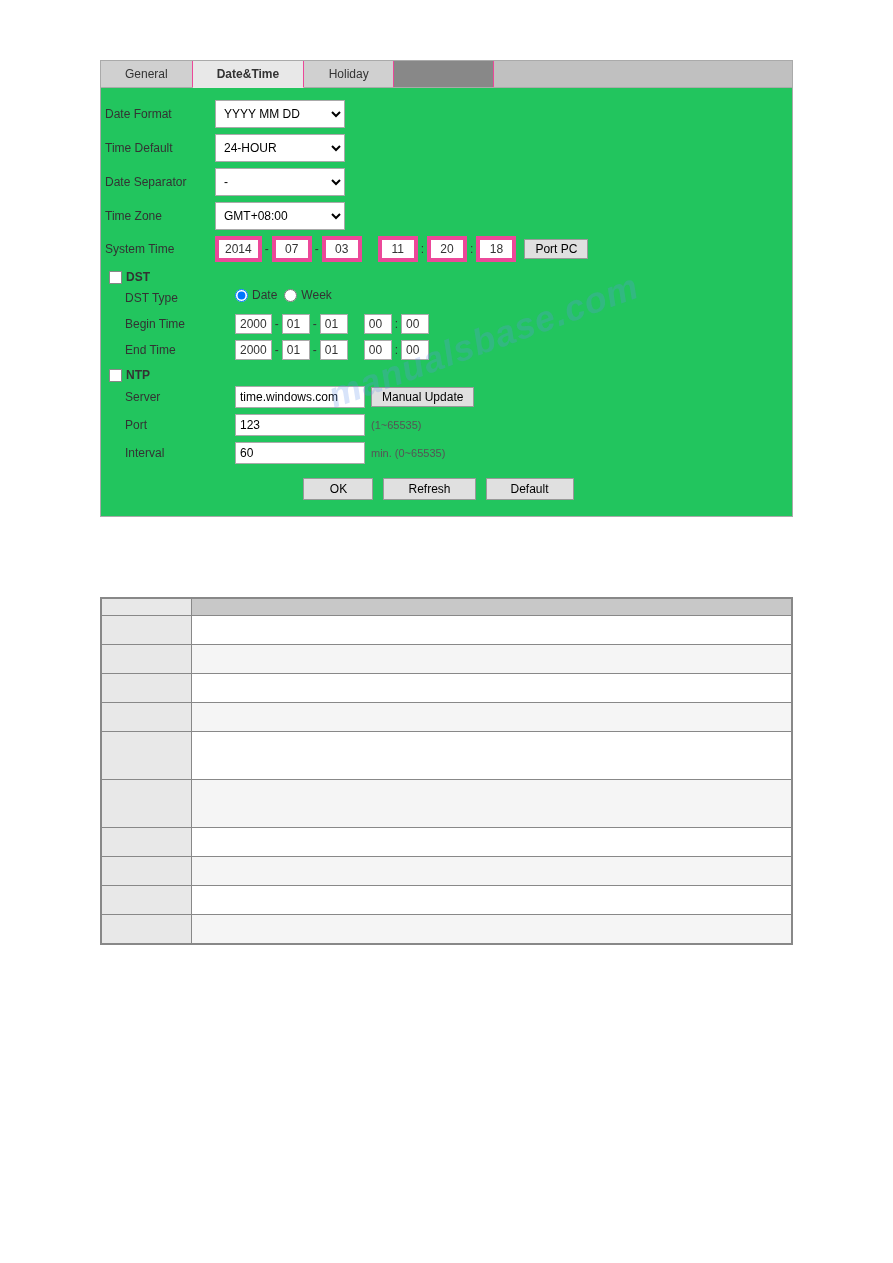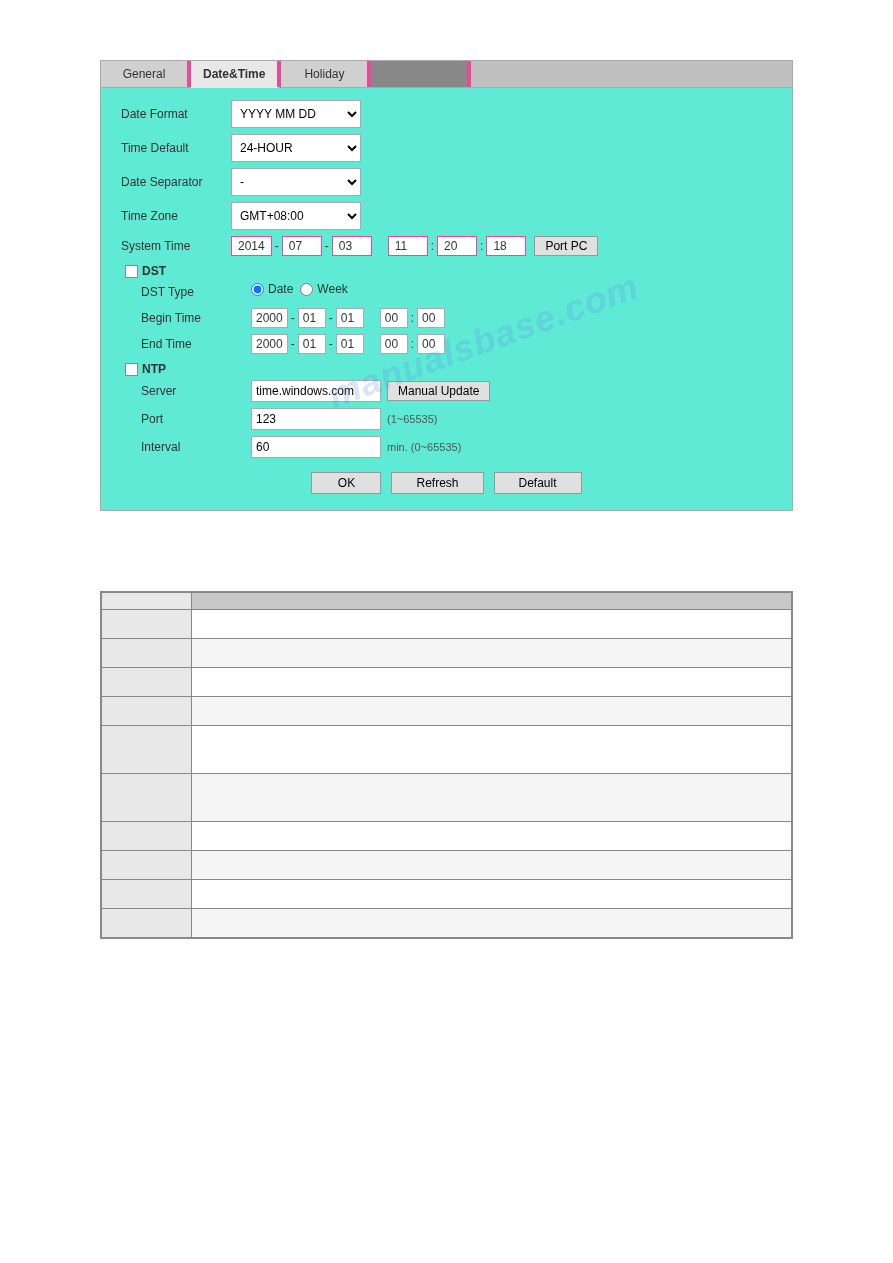--- a/index.html
+++ b/index.html
@@ -23,22 +23,22 @@
       width: 100%;
     }
 
     .tabs-row {
       display: flex;
       background: #c0c0c0;
       border-bottom: 1px solid #aaa;
     }
 
     .tab {
-      padding: 6px 12px;
-      border-right: 4px solid #ec4899;
+      padding: 6px 24px;
+      border-right: 1px solid #ec4899;
       cursor: pointer;
       background: #d0d0d0;
       font-size: 12px;
       min-width: 90px;
       text-align: center;
     }
 
     .tab.active {
       background: #e8e8e8;
       border-bottom: 1px solid #e8e8e8;
@@ -46,22 +46,22 @@
       font-weight: bold;
     }
 
     .tab.dark {
       background: #888;
       color: #888;
       min-width: 100px;
     }
 
     .panel-body {
-      padding: 12px 20px 16px 20px;
-      background: #5eead4;
+      padding: 12px 20px 16px 4px;
+      background: #22c55e;
     }
 
     .form-row {
       display: flex;
       align-items: center;
       margin-bottom: 6px;
     }
 
     .form-label {
       width: 110px;
@@ -80,25 +80,25 @@
     }
 
     .system-time-row {
       display: flex;
       align-items: center;
       margin-bottom: 6px;
     }
 
     .time-box {
       background: #fff;
-      border: 1px solid #ec4899;
+      border: 4px solid #ec4899;
       padding: 2px 6px;
       font-size: 12px;
       min-width: 40px;
-      text-align: left;
+      text-align: center;
     }
 
     .time-sep {
       margin: 0 3px;
       font-size: 12px;
     }
 
     .btn-sync {
       margin-left: 8px;
       padding: 2px 10px;

